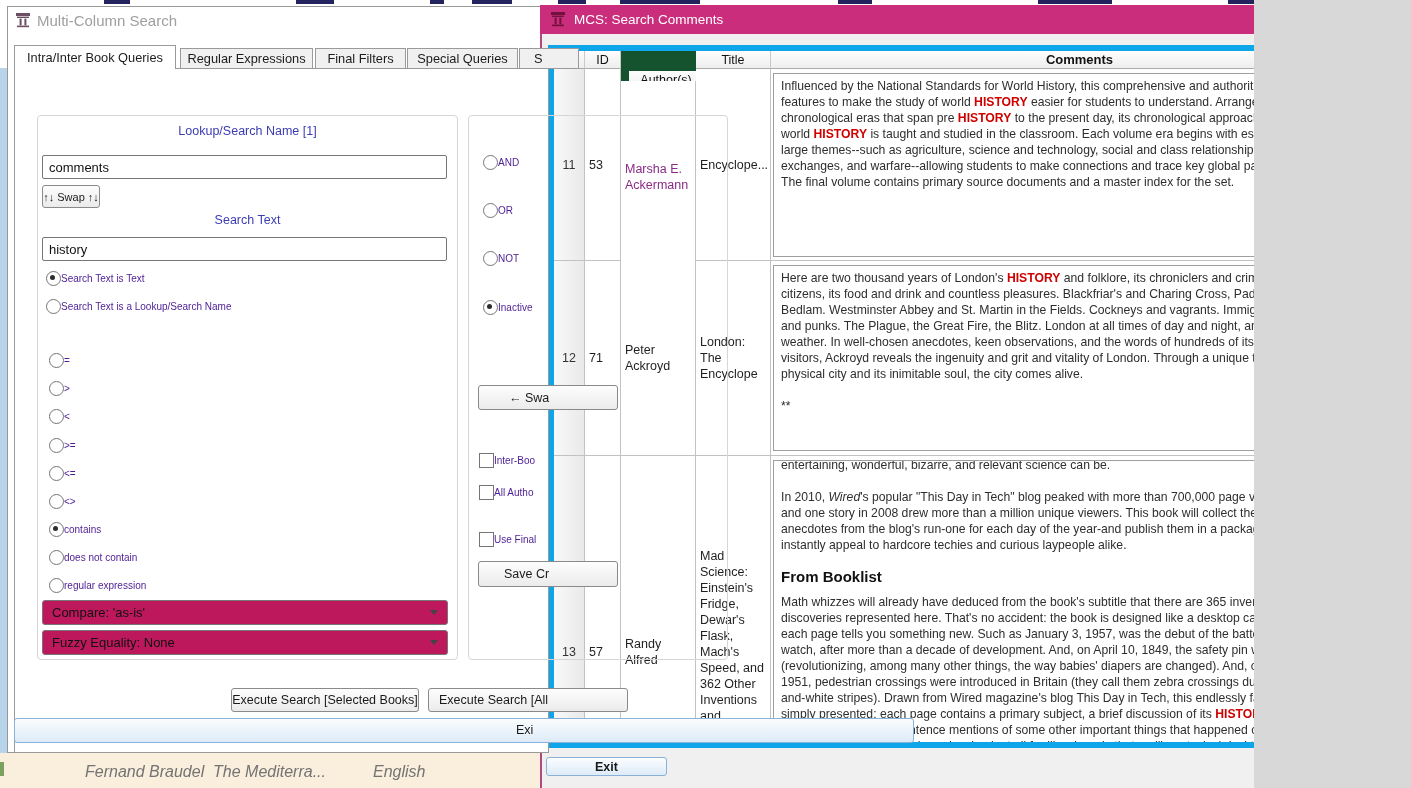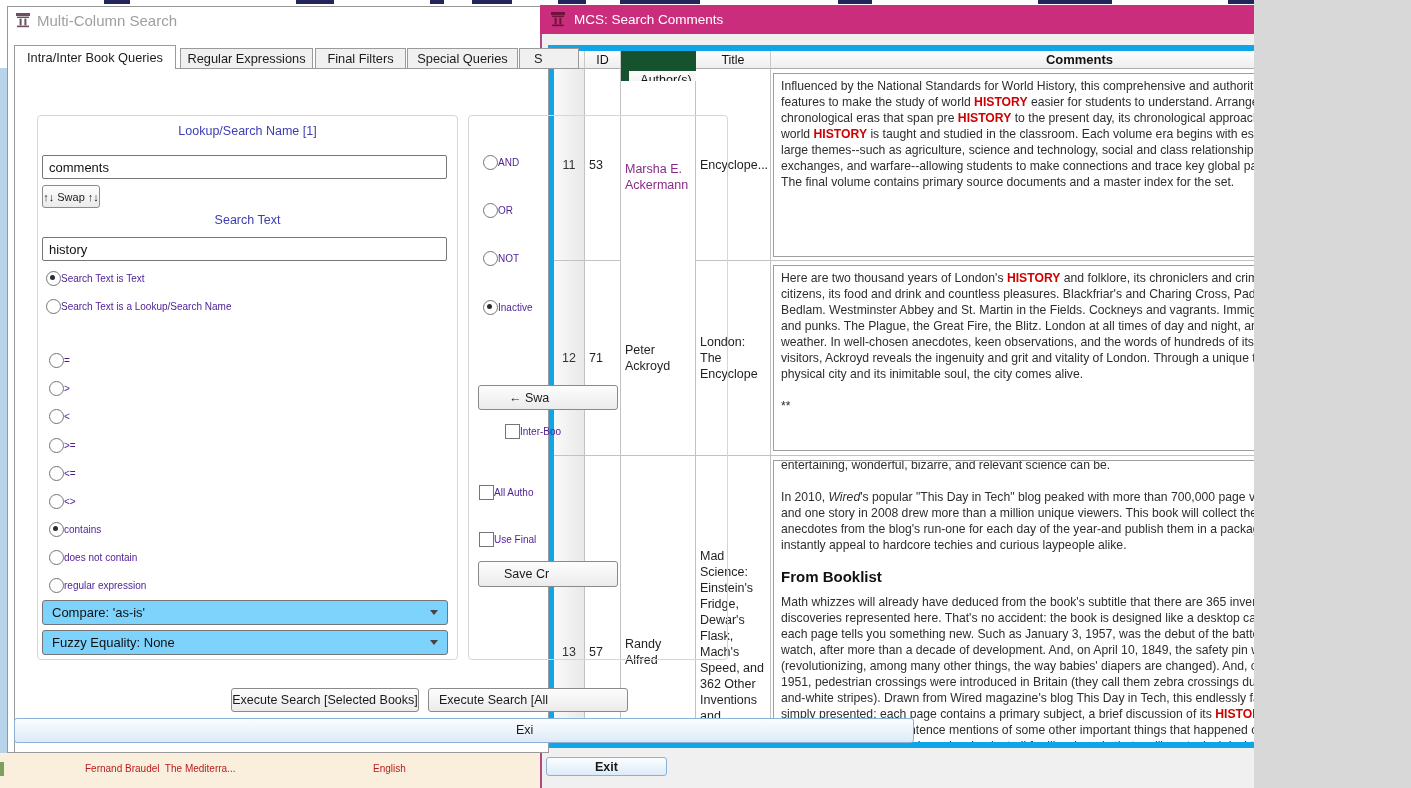--- a/index.html
+++ b/index.html
@@ -11,39 +11,39 @@
   .wtitle{font-size:15px;color:#9f9f9f;white-space:nowrap;}
   .tab{border:1px solid #9a9a9a;display:flex;align-items:center;justify-content:center;
        font-size:12.8px;color:#1c1c1c;white-space:nowrap;z-index:2;}
   .tab.active{background:#fff;border-bottom:none;}
   .tab.idle{background:#f0f0f0;}
   .panel{border:1px solid #9a9a9a;background:#fff;z-index:1;}
   .gbox{border:1px solid #d6d6d6;border-radius:4px;z-index:2;}
   .bluelabel{color:#3c3cb4;font-size:12.5px;text-align:center;z-index:3;}
   .tinput{border:1px solid #767676;border-radius:2px;background:#fff;font-size:13px;color:#111;
           display:flex;align-items:center;padding-left:6px;z-index:3;}
-  .ddown{border:1px solid #767676;border-radius:3px;background:#7dd3fc;font-size:13px;color:#111;
+  .ddown{border:1px solid #767676;border-radius:3px;background:#be185d;font-size:13px;color:#111;
          display:flex;align-items:center;justify-content:space-between;padding:0 9px;z-index:3;}
   .caret{width:0;height:0;border-left:4px solid transparent;border-right:4px solid transparent;
          border-top:5px solid #444;}
   .rrow{display:flex;align-items:center;font-size:10px;color:#4c1d95;z-index:3;white-space:nowrap;}
   .radio{width:13px;height:13px;border:1px solid #757575;border-radius:50%;background:#fff;
          position:relative;flex:none;}
   .radio.on::after{content:"";position:absolute;left:3px;top:3px;width:5px;height:5px;
          border-radius:50%;background:#2d2d2d;}
   .check{width:13px;height:13px;border:1px solid #757575;background:#fff;flex:none;}
   .btn{border:1px solid #8a8a8a;border-radius:3px;background:linear-gradient(#fdfdfd,#ebebeb);
        font-size:12.5px;color:#1a1a1a;display:flex;align-items:center;justify-content:center;
        white-space:nowrap;z-index:3;}
   .btn.leftpad{justify-content:flex-start;}
   .bluebtn{border:1px solid #8ab2d8;border-radius:3px;background:linear-gradient(#fbfdff,#ddebf8);
        font-size:12.5px;color:#1a1a1a;display:flex;align-items:center;justify-content:center;z-index:3;}
   
   .statusbar{left:0;top:753px;width:545px;height:35px;background:#faeedd;}
-  .statustext{font-size:10px;color:#b91c1c;white-space:pre;}
+  .statustext{font-size:16px;color:#737373;white-space:pre;font-style:italic;}
   
   .fgwin{left:540px;top:5px;width:871px;height:783px;background:#f0f0f0;}
   .fgtitlebar{left:0;top:0;width:871px;height:29px;background:#ca2d7c;}
   .fgtitle{font-size:13.5px;color:#fff;white-space:nowrap;}
   .titlebtn{color:#fff;font-size:15px;display:flex;align-items:center;justify-content:center;}
   .grid{border:6px solid #0ea5e9;background:#14532d;overflow:hidden;}
   .hcell{position:absolute;box-sizing:border-box;background:linear-gradient(#fdfdfd,#eeeeee);
          border-right:1px solid #c9c9c9;border-bottom:1px solid #ababab;display:flex;
          align-items:center;justify-content:center;font-size:12.5px;color:#111;}
   .rowhdr{position:absolute;box-sizing:border-box;background:linear-gradient(90deg,#f9f9f9,#e9e9e9);
@@ -172,21 +172,21 @@
     <div class="abs rrow" style="left:475px;top:244px;">
       <span class="radio"></span>
         <span>NOT</span>
       </div>
     <div class="abs rrow" style="left:475px;top:293px;">
       <span class="radio on"></span>
         <span>Inactive</span>
       </div>
 
     <div class="abs btn leftpad" style="left:470px;top:378px;width:140px;height:25px;padding-left:30px;">← Swa</div>
-    <div class="abs rrow" style="left:471px;top:417px;margin-left:26px;">
+    <div class="abs rrow" style="left:471px;top:446px;">
       <span class="check"></span>
         <span>Inter-Boo</span>
       </div>
     <div class="abs rrow" style="left:471px;top:478px;">
       <span class="check"></span>
         <span>All Autho</span>
       </div>
     <div class="abs rrow" style="left:471px;top:525px;">
       <span class="check"></span>
         <span>Use Final</span>

